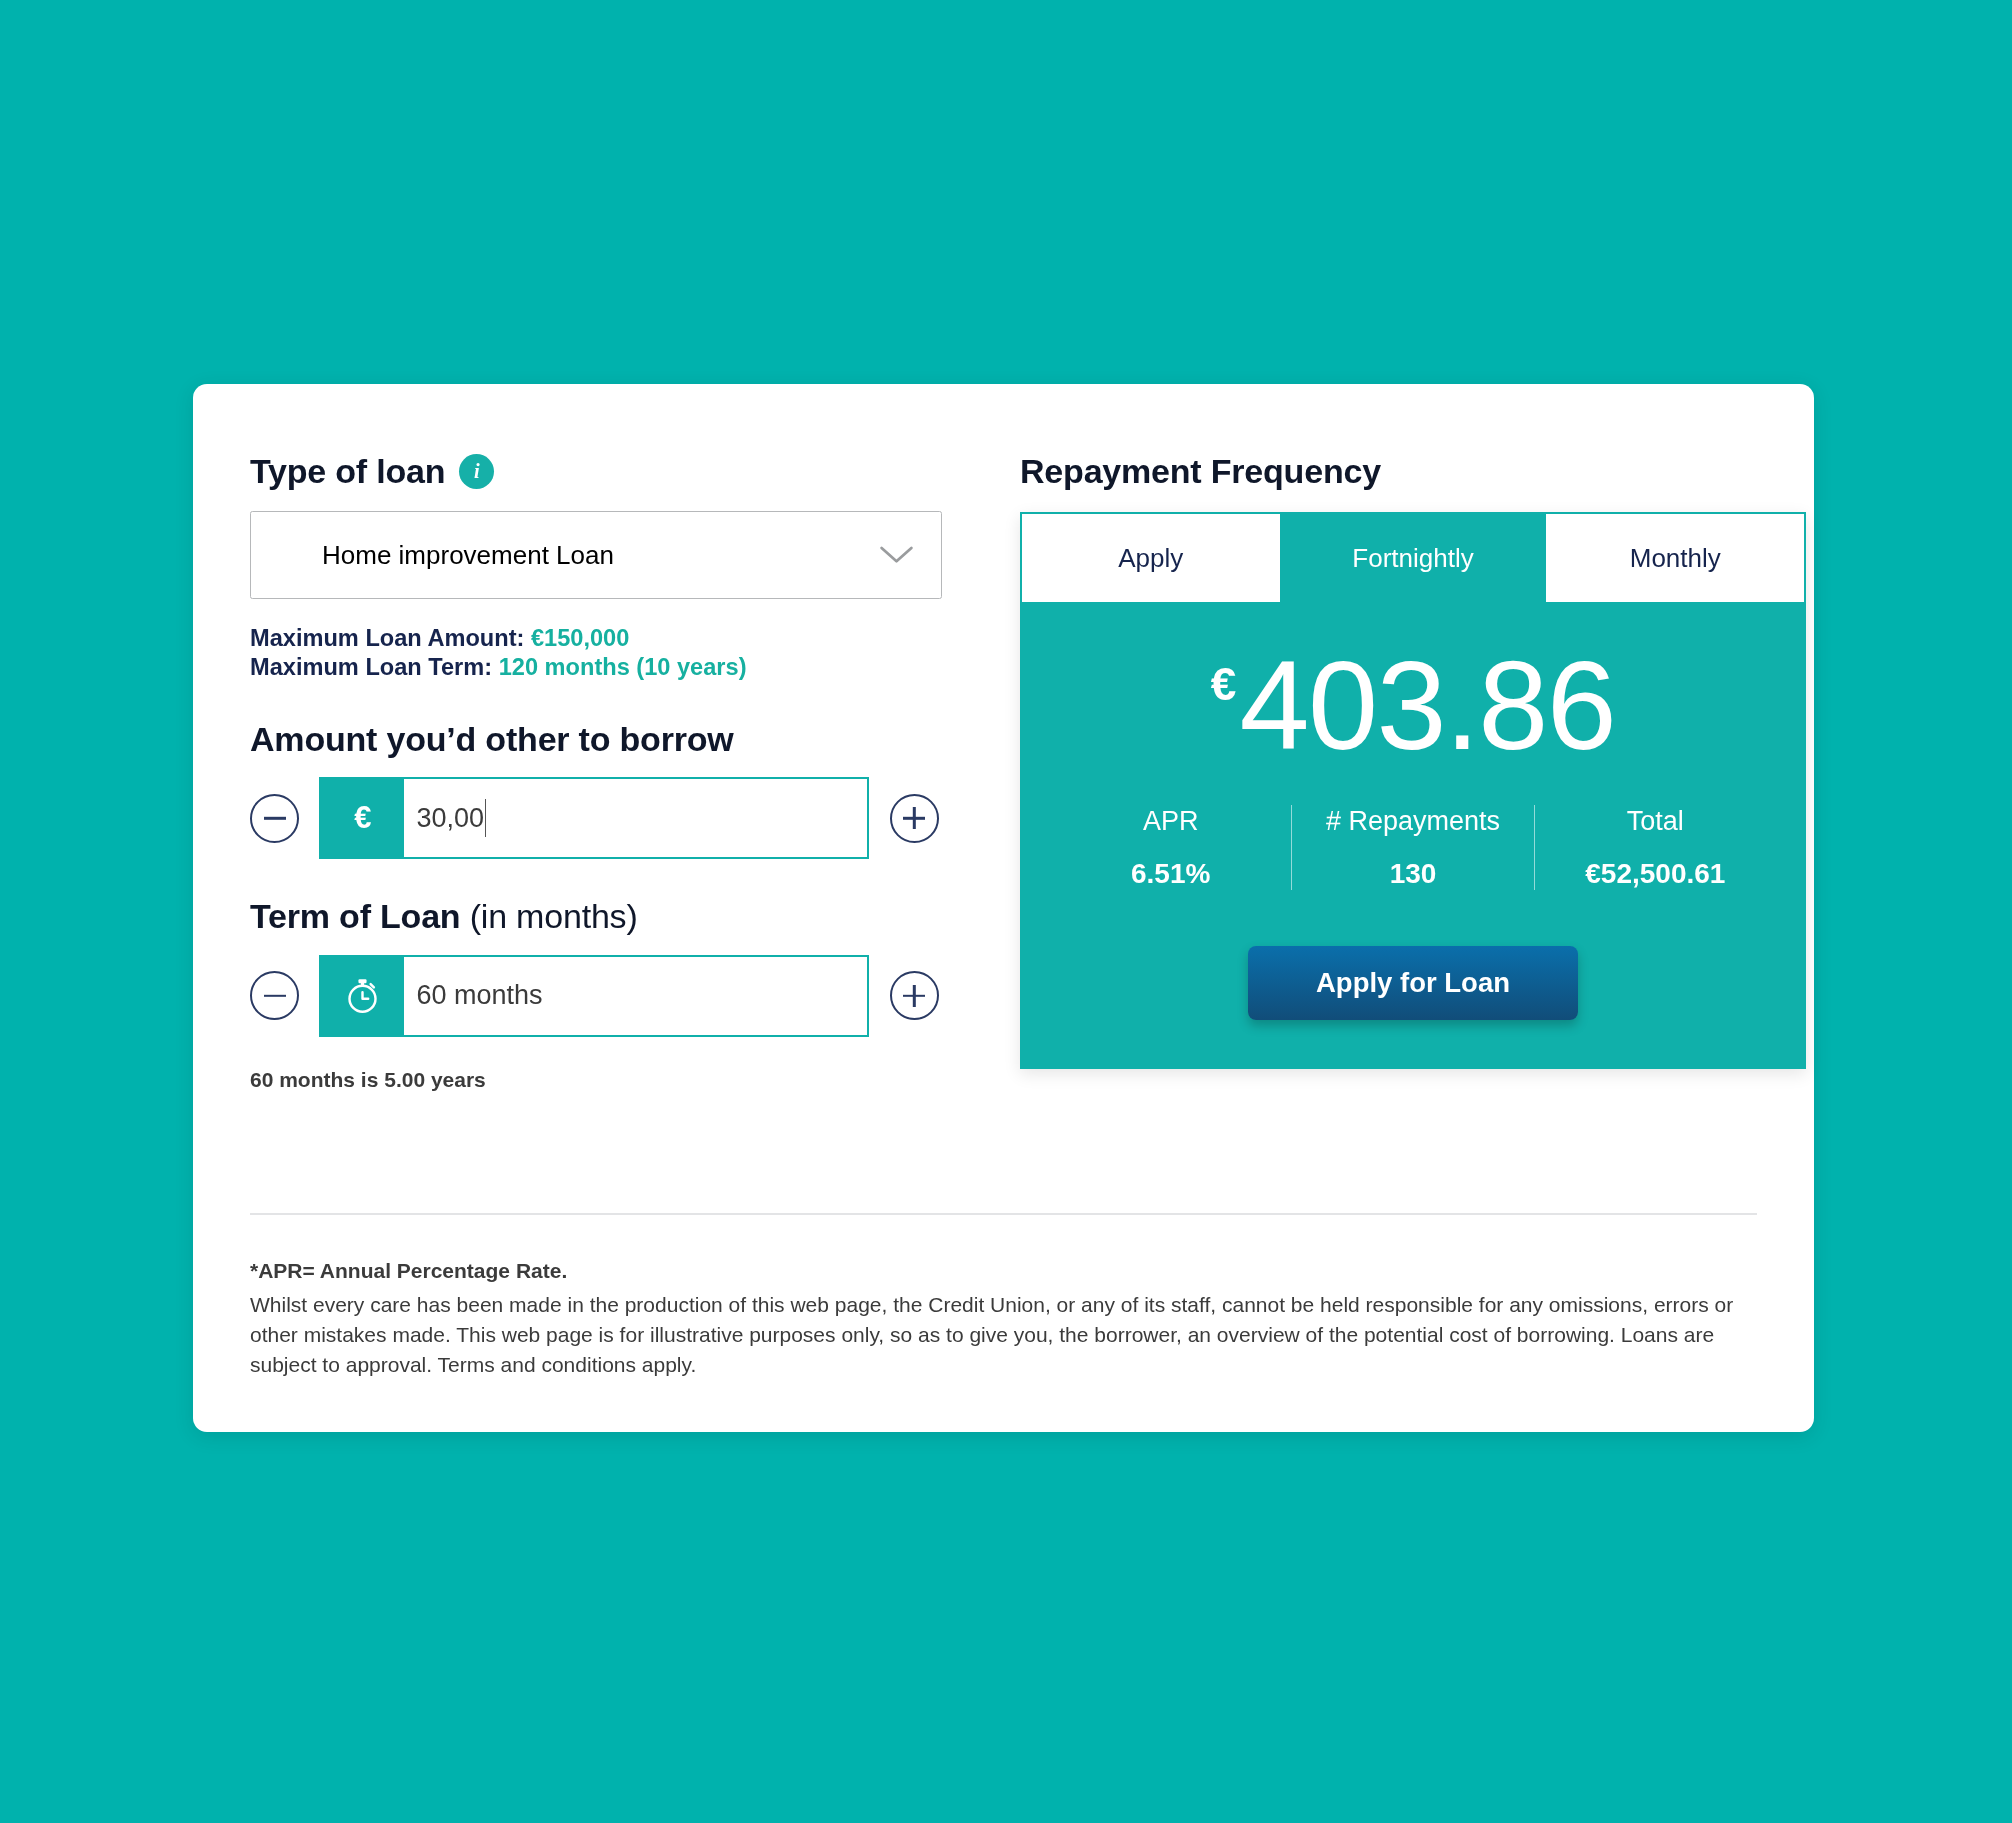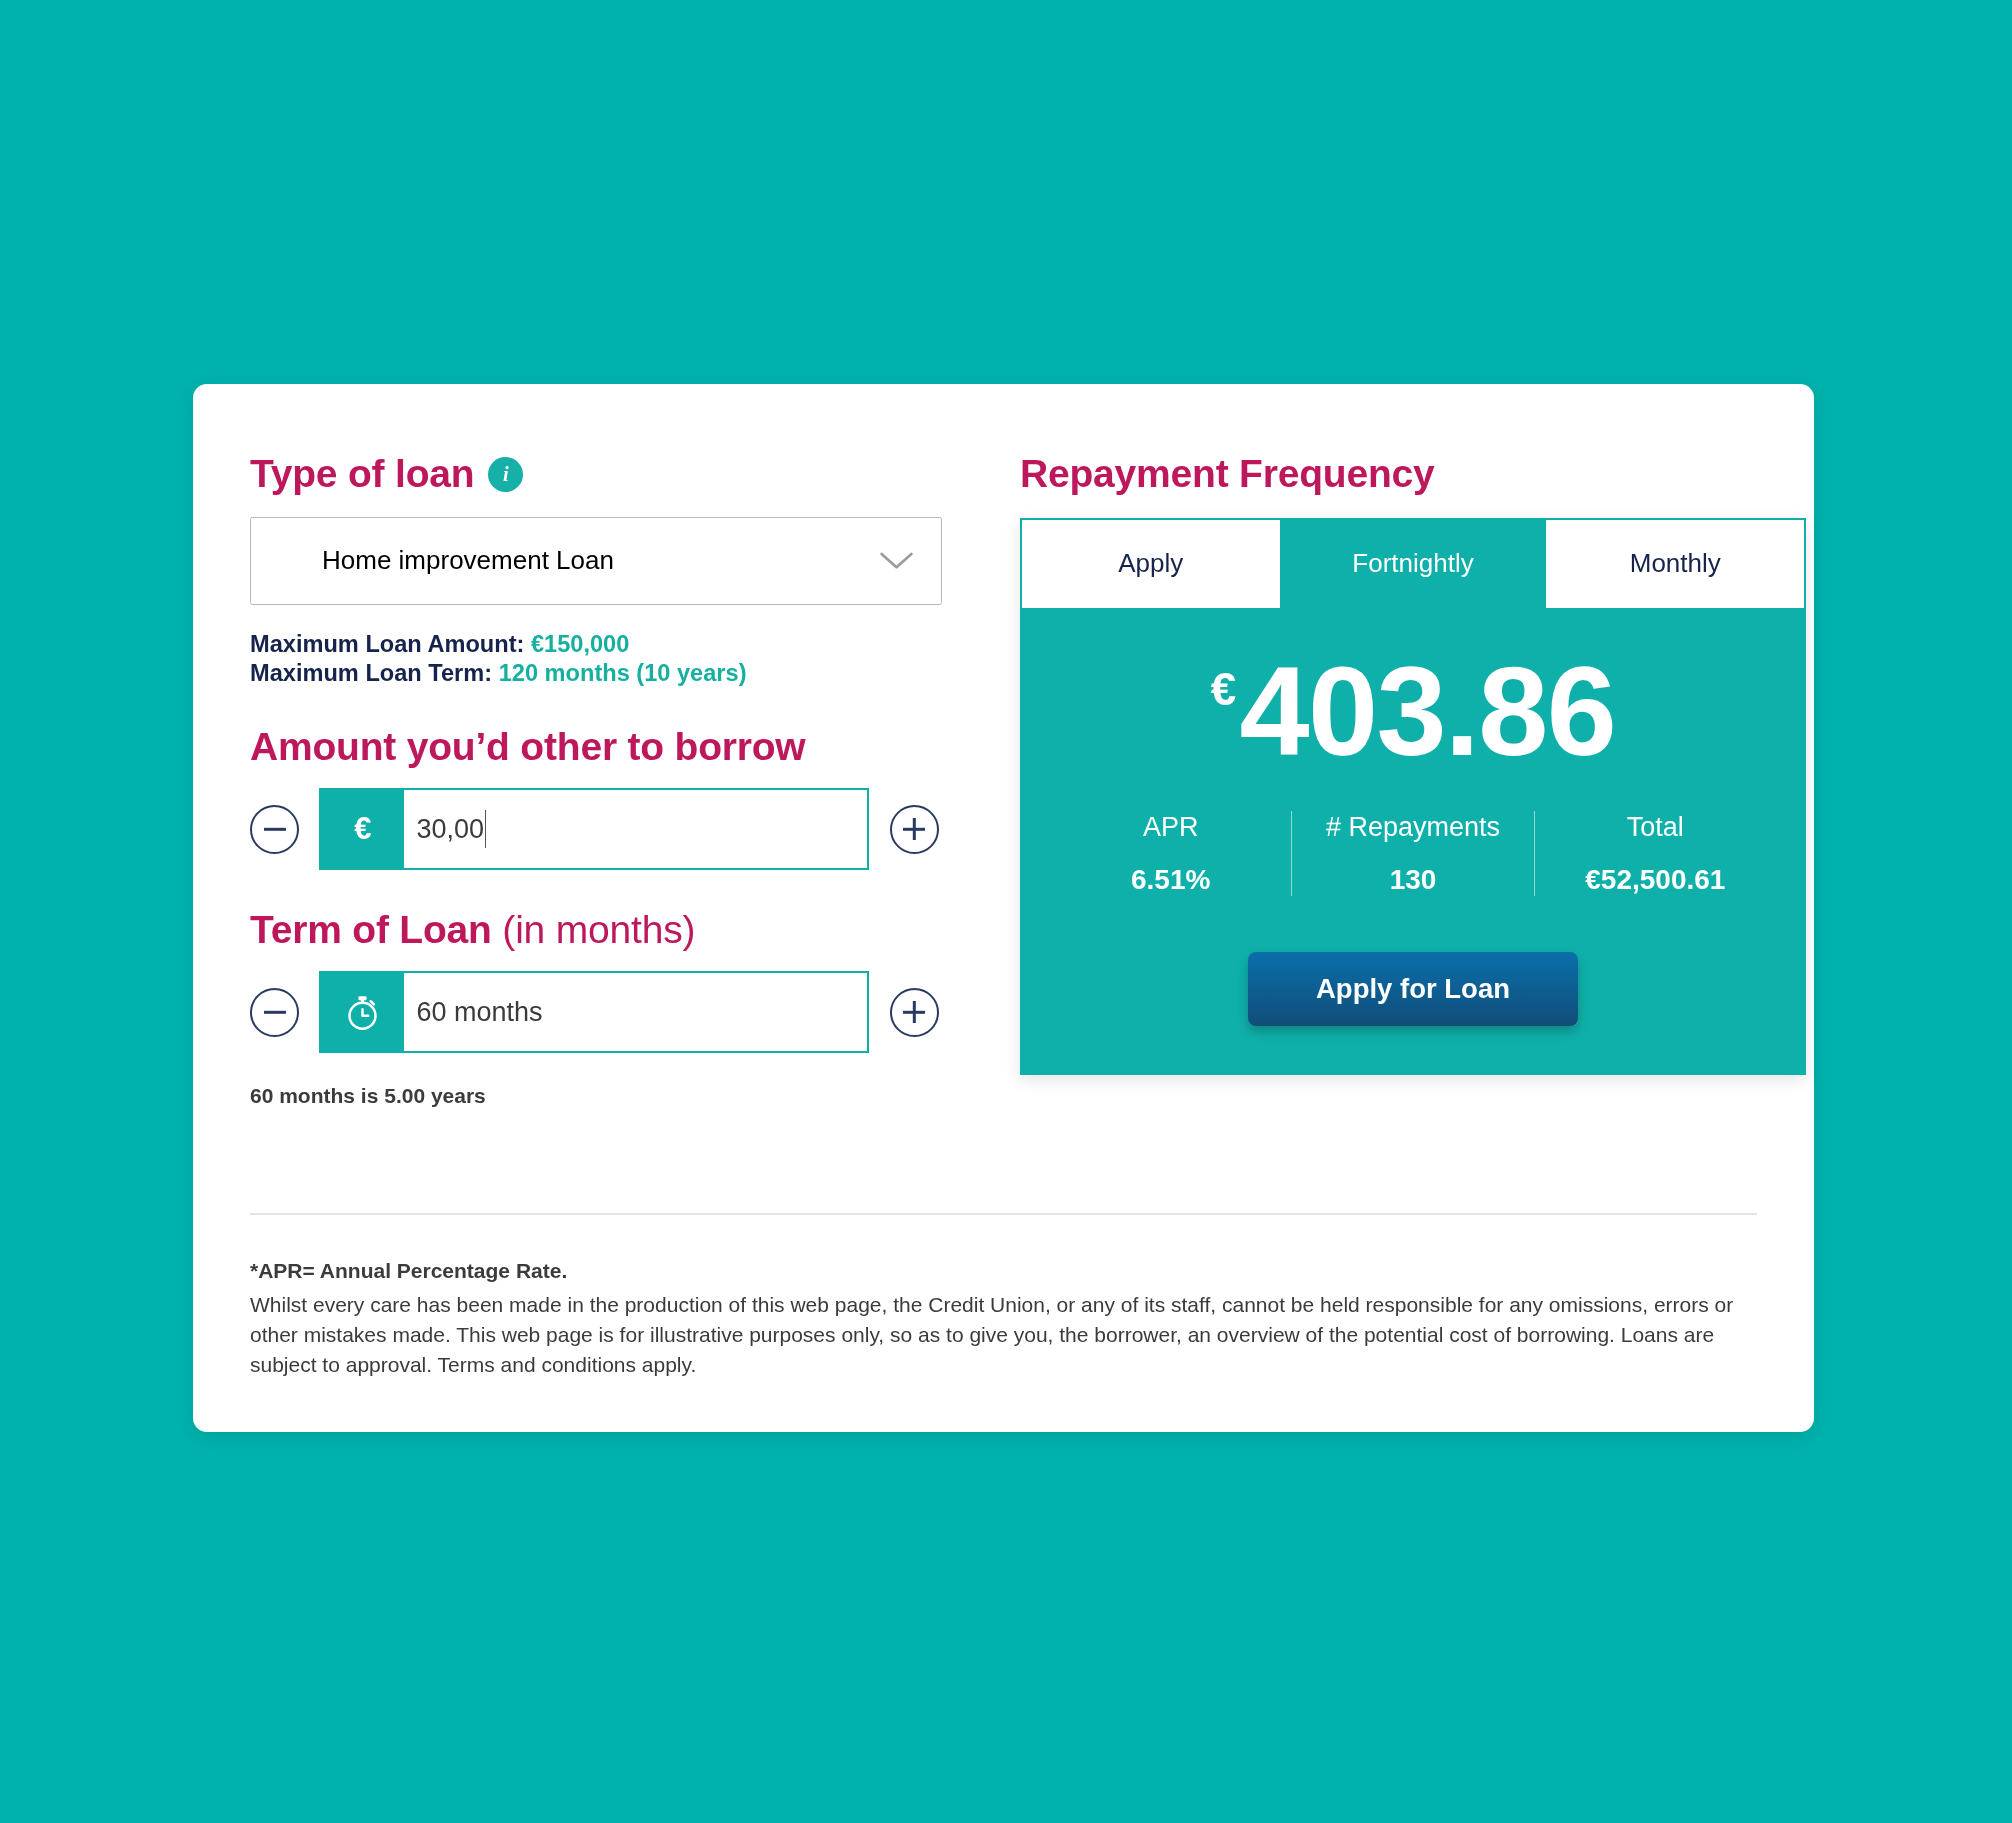--- a/index.html
+++ b/index.html
@@ -37,23 +37,23 @@
     display: flex;
     align-items: flex-start;
     gap: 47px;
   }
 
   .col-left  { width: 723px; flex: 0 0 723px; }
   .col-right { width: 786px; flex: 0 0 786px; }
 
   
   .h-label {
-    font-size: 39px;
-    font-weight: bold;
-    color: #be185d;
+    font-size: 34px;
+    font-weight: bold;
+    color: #0f172a;
     letter-spacing: -0.2px;
     line-height: 1.1;
   }
   .h-label .light { font-weight: normal; }
 
   .row-title {
     display: flex;
     align-items: center;
     gap: 14px;
     margin-bottom: 21px;
@@ -240,21 +240,21 @@
   }
   .amount-display .cur {
     font-size: 46px;
     font-weight: bold;
     line-height: 1;
     margin-top: 12.6px;
     margin-right: 3.1px;
   }
   .amount-display .num {
     font-size: 126px;
-    font-weight: bold;
+    font-weight: normal;
     line-height: 0.92;
     letter-spacing: -1.6px;
   }
 
   .stats {
     display: flex;
     margin-top: 41px;
     padding: 0 28px;
     color: #ffffff;
   }

